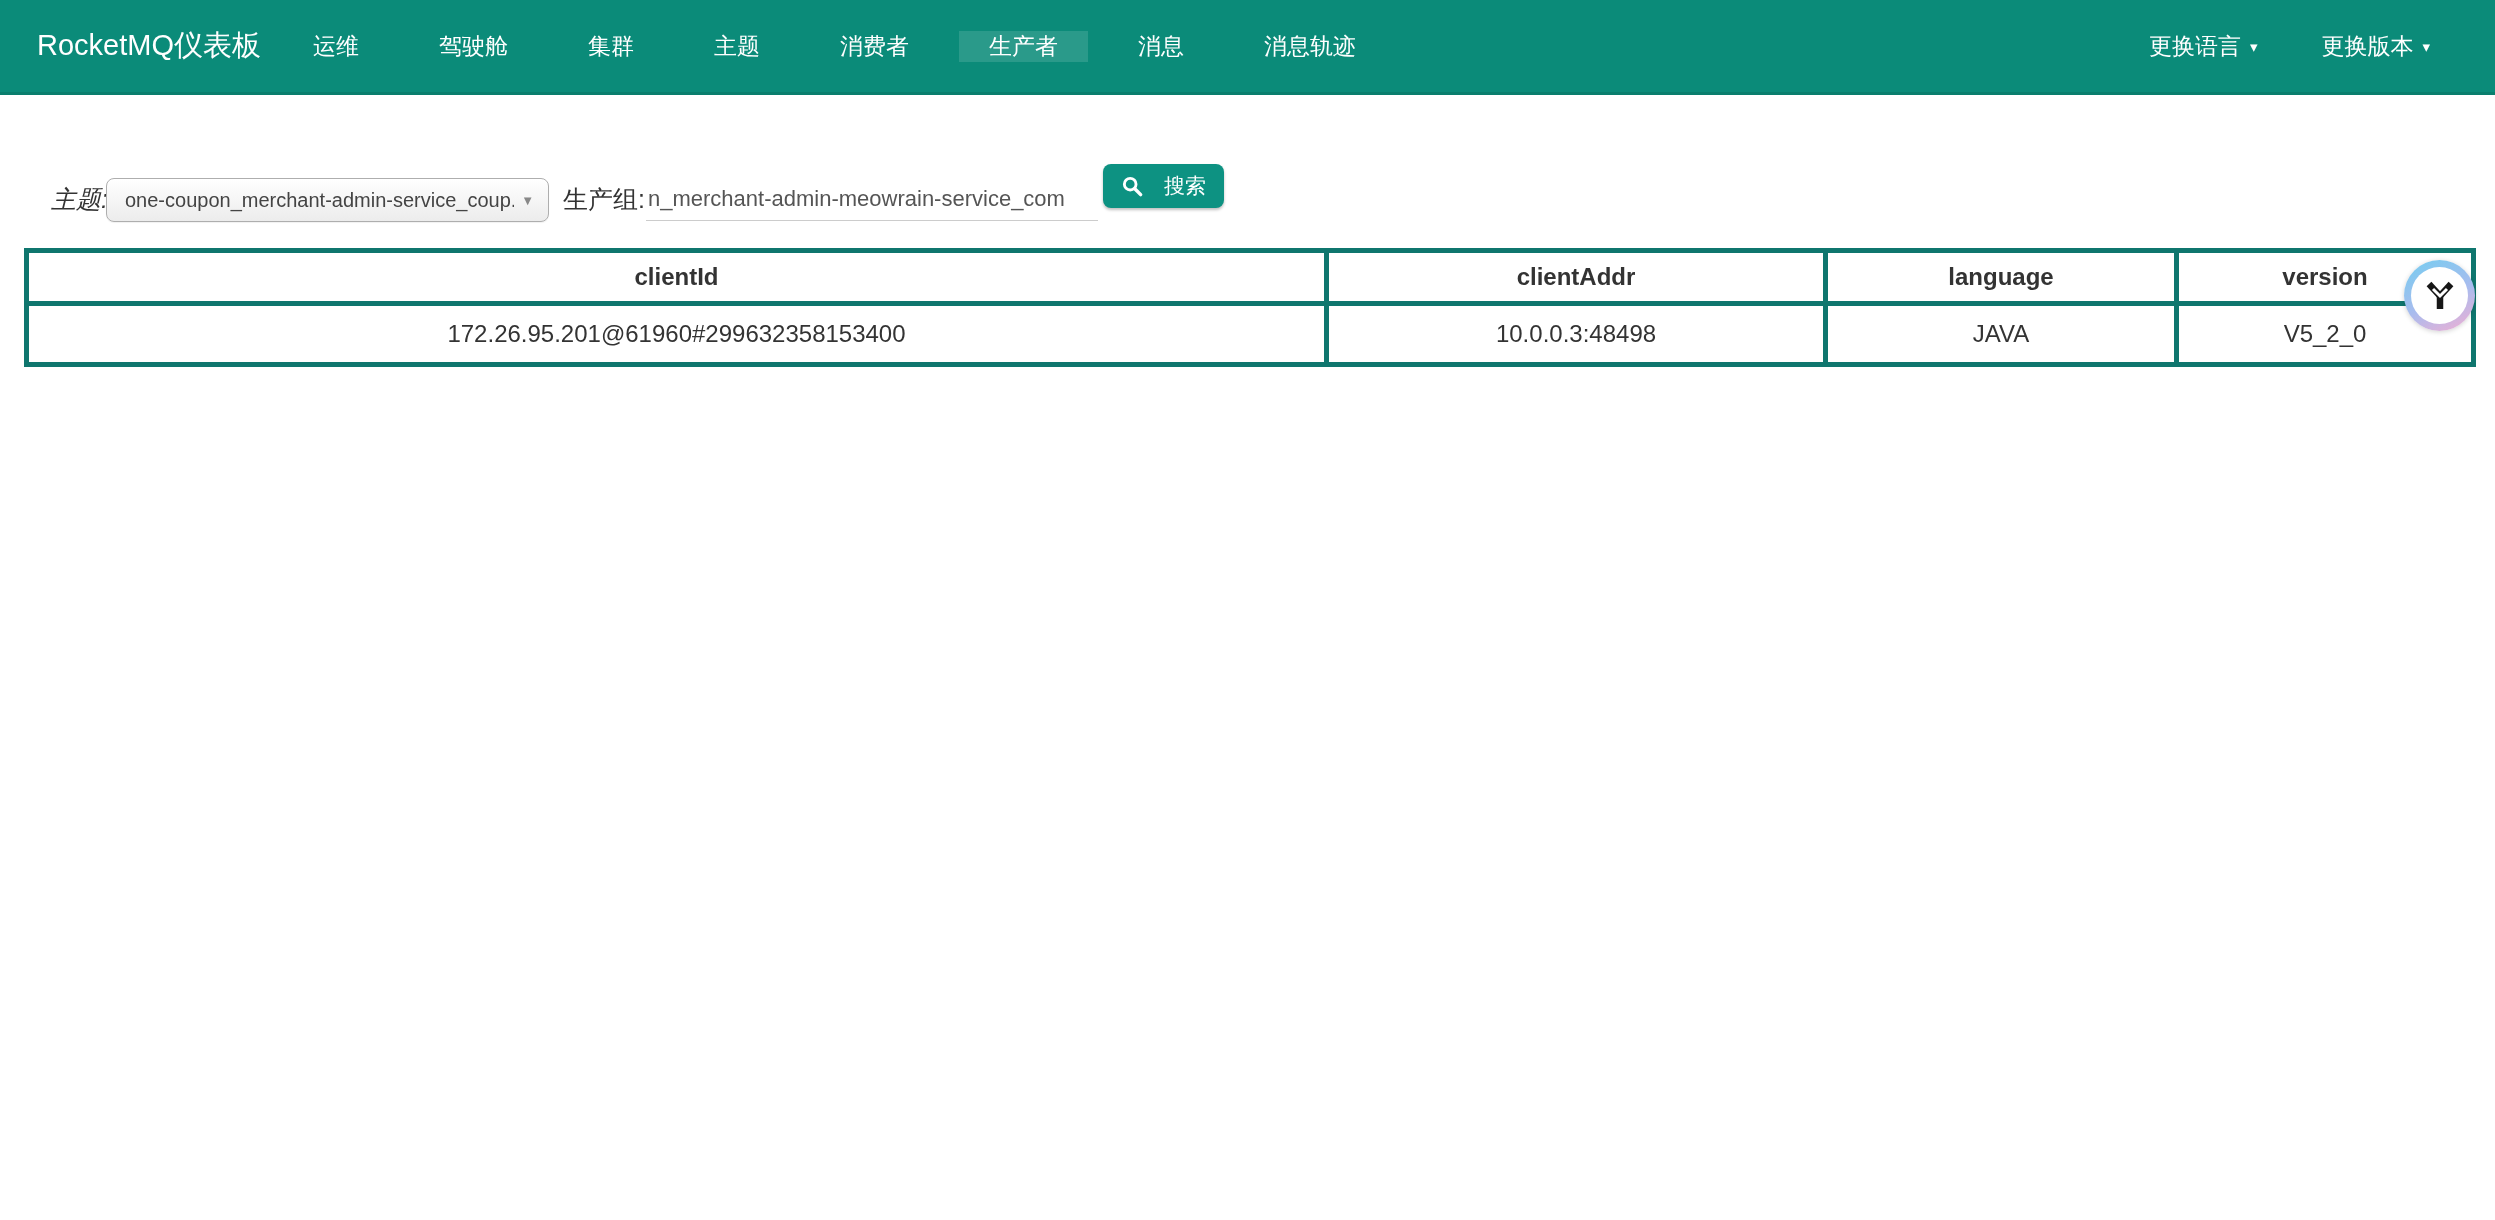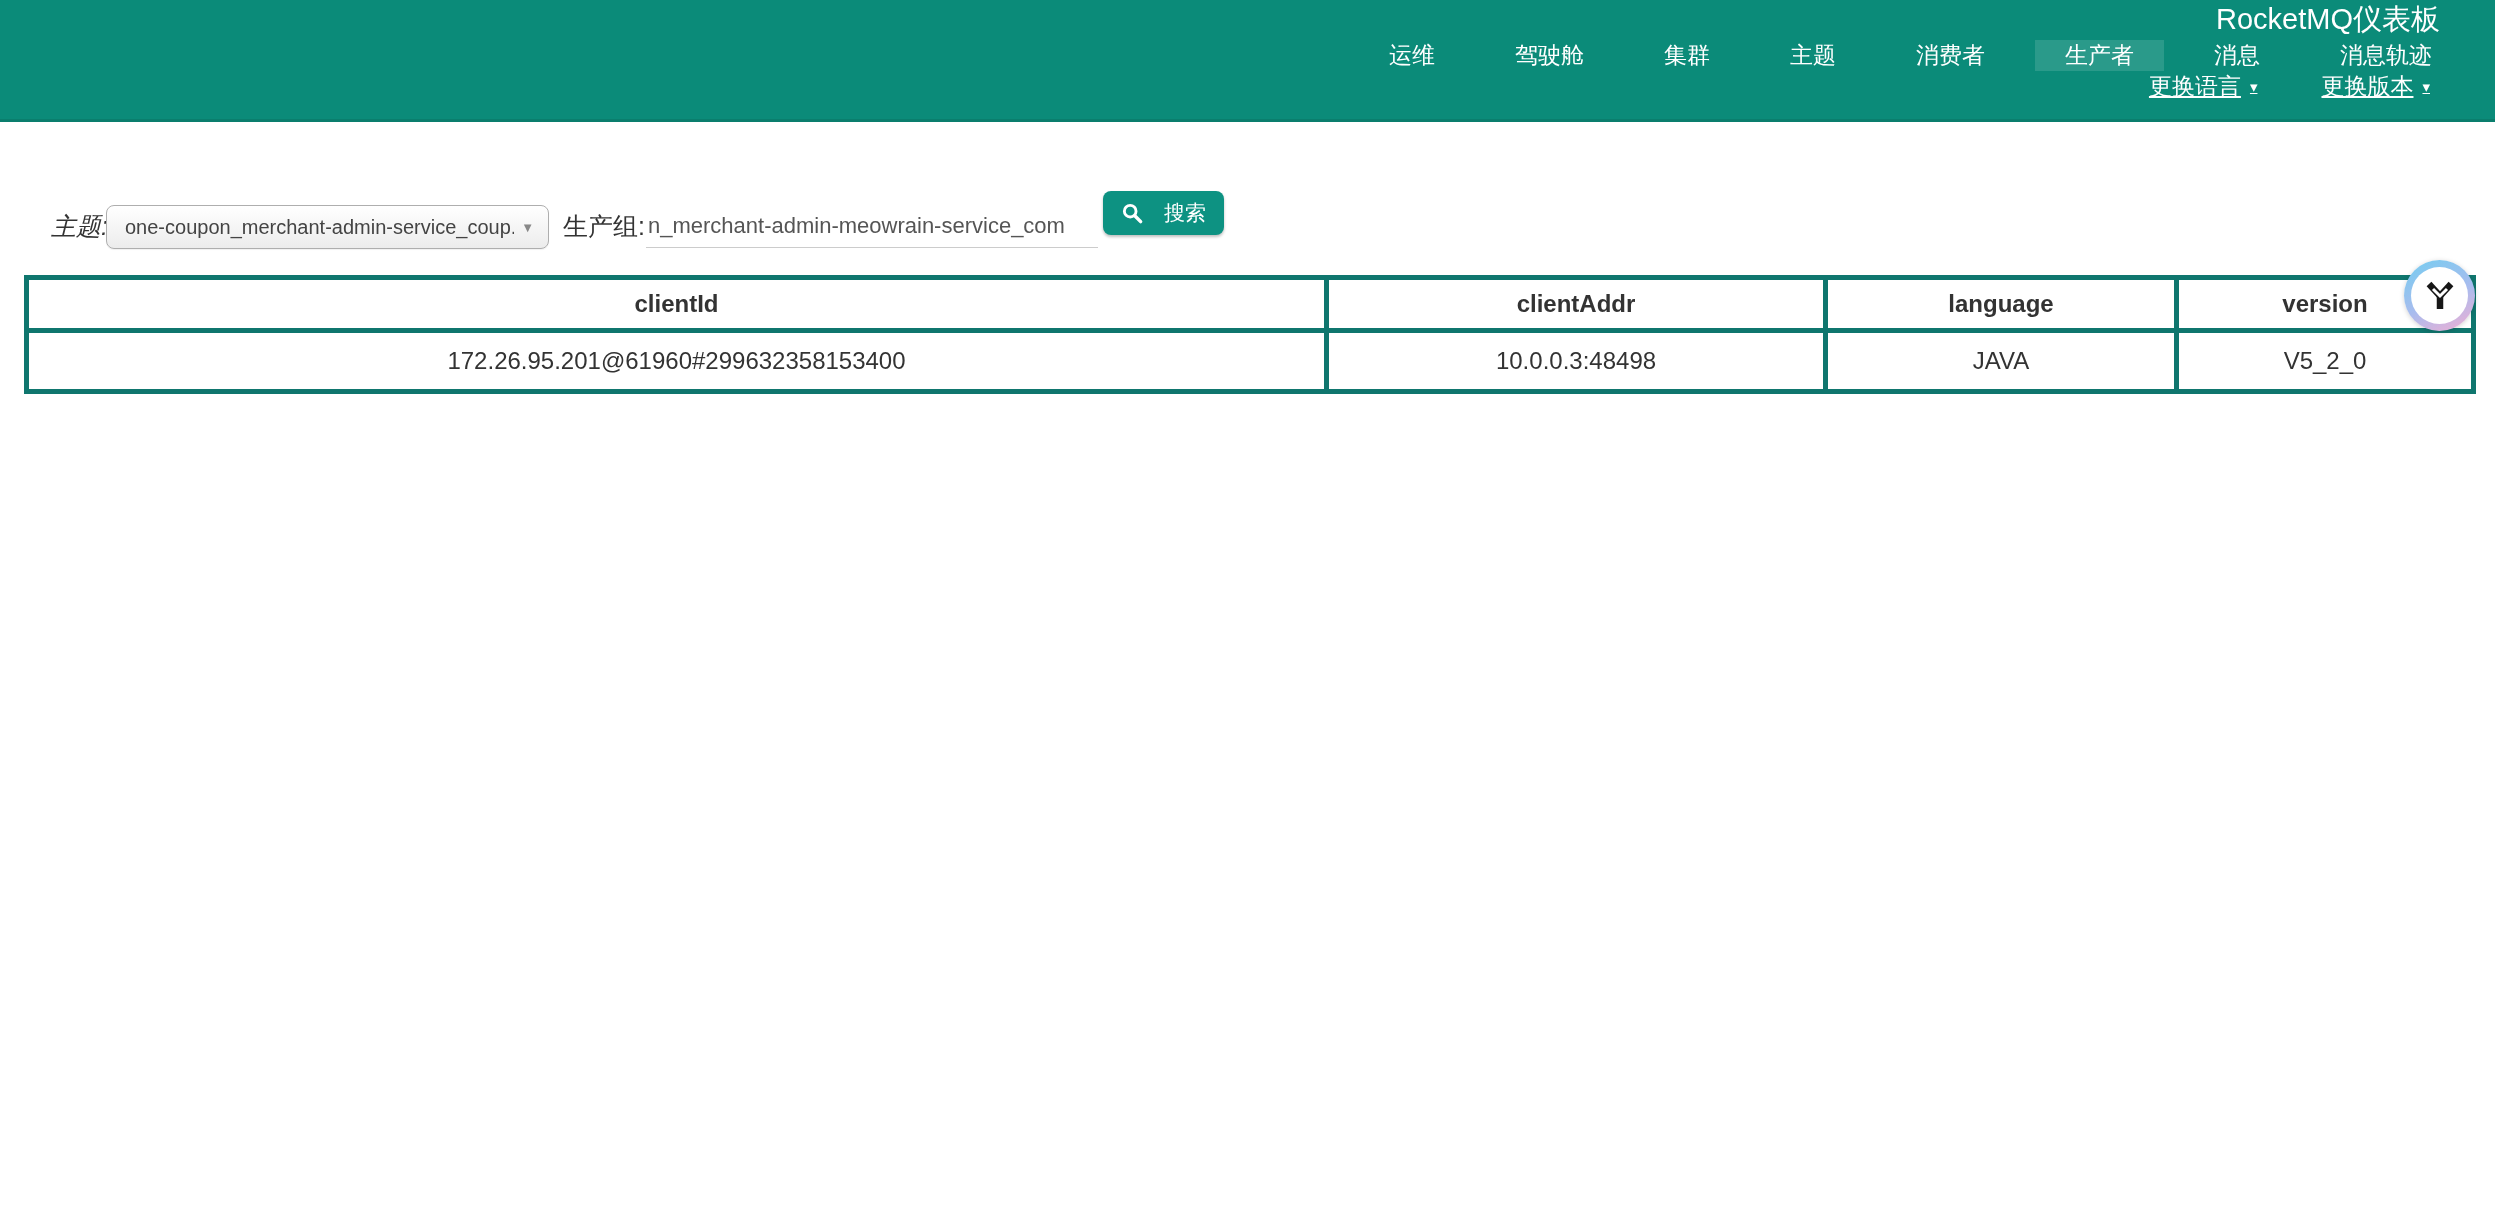--- a/index.html
+++ b/index.html
@@ -3,36 +3,36 @@
 <meta charset="utf-8">
 <style>
   * { margin:0; padding:0; box-sizing:border-box; }
   html,body {
     width:2495px; height:1220px; background:#ffffff; overflow:hidden;
     font-family:"Liberation Sans","DejaVu Sans",sans-serif;
   }
 
   
   .navbar {
-    position:relative; height:122px; background:#0b8b79;
+    position:relative; height:95px; background:#0b8b79;
     border-bottom:3px solid #0a7e6d;
-    display:flex; align-items:flex-end; padding:0 33px 0 37px; color:#fff;flex-direction:column;
+    display:flex; align-items:center; padding:0 33px 0 37px; color:#fff;
   }
   .brand {
     display:flex; align-items:center; font-size:29px; color:#fff;
     margin-right:22px; white-space:nowrap; text-decoration:none;
   }
   .nav-items { display:flex; align-items:stretch;gap:20px; }
   .nav-item {
     display:flex; align-items:center; padding:0 30px; font-size:23px;
     color:#fff; text-decoration:none; cursor:pointer; white-space:nowrap;
   }
   .nav-item.active { background:rgba(255,255,255,0.13); }
   .nav-right { margin-left:auto; display:flex; align-items:stretch; }
-  .nav-right .nav-item { padding:0 32px;text-decoration:underline; }
+  .nav-right .nav-item { padding:0 32px; }
   .caret { margin-left:9px; font-size:15px; line-height:1; }
 
   
   .filter-area { position:relative; height:153px; }
   .form-label { position:absolute; font-size:25px; color:#333; white-space:nowrap; }
   .topic-label { left:51px; top:88px;font-style:italic; }
   .group-label { left:563px; top:88px; }
   .select-box {
     position:absolute; left:106px; top:83px; width:443px; height:44px;
     border:1px solid #aeaeae; border-radius:8px;

